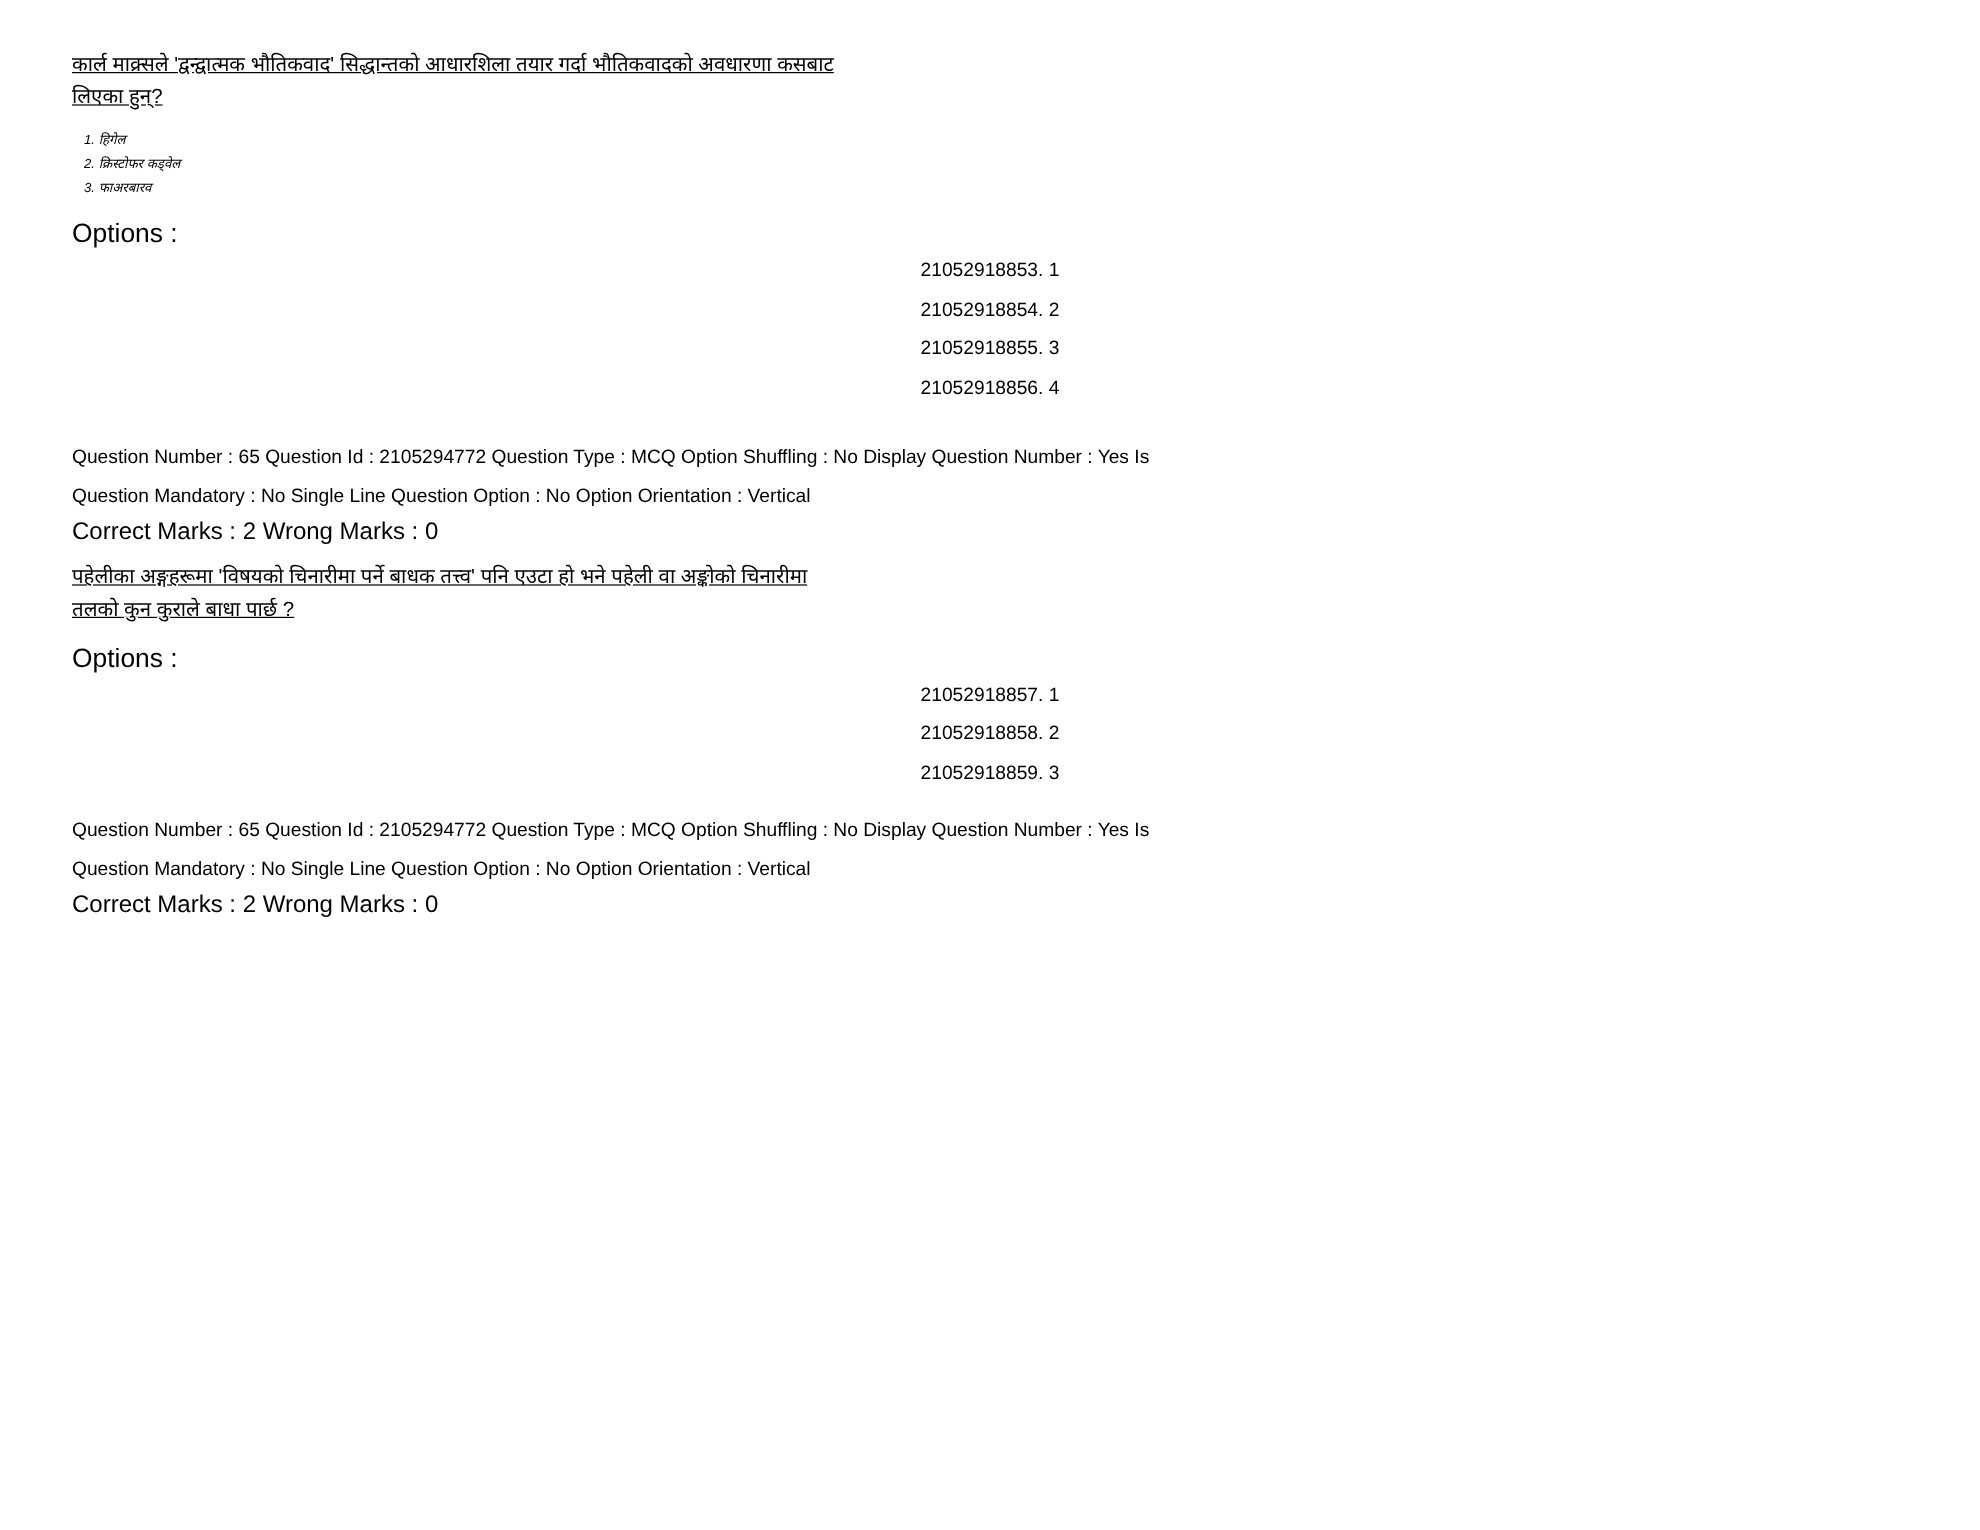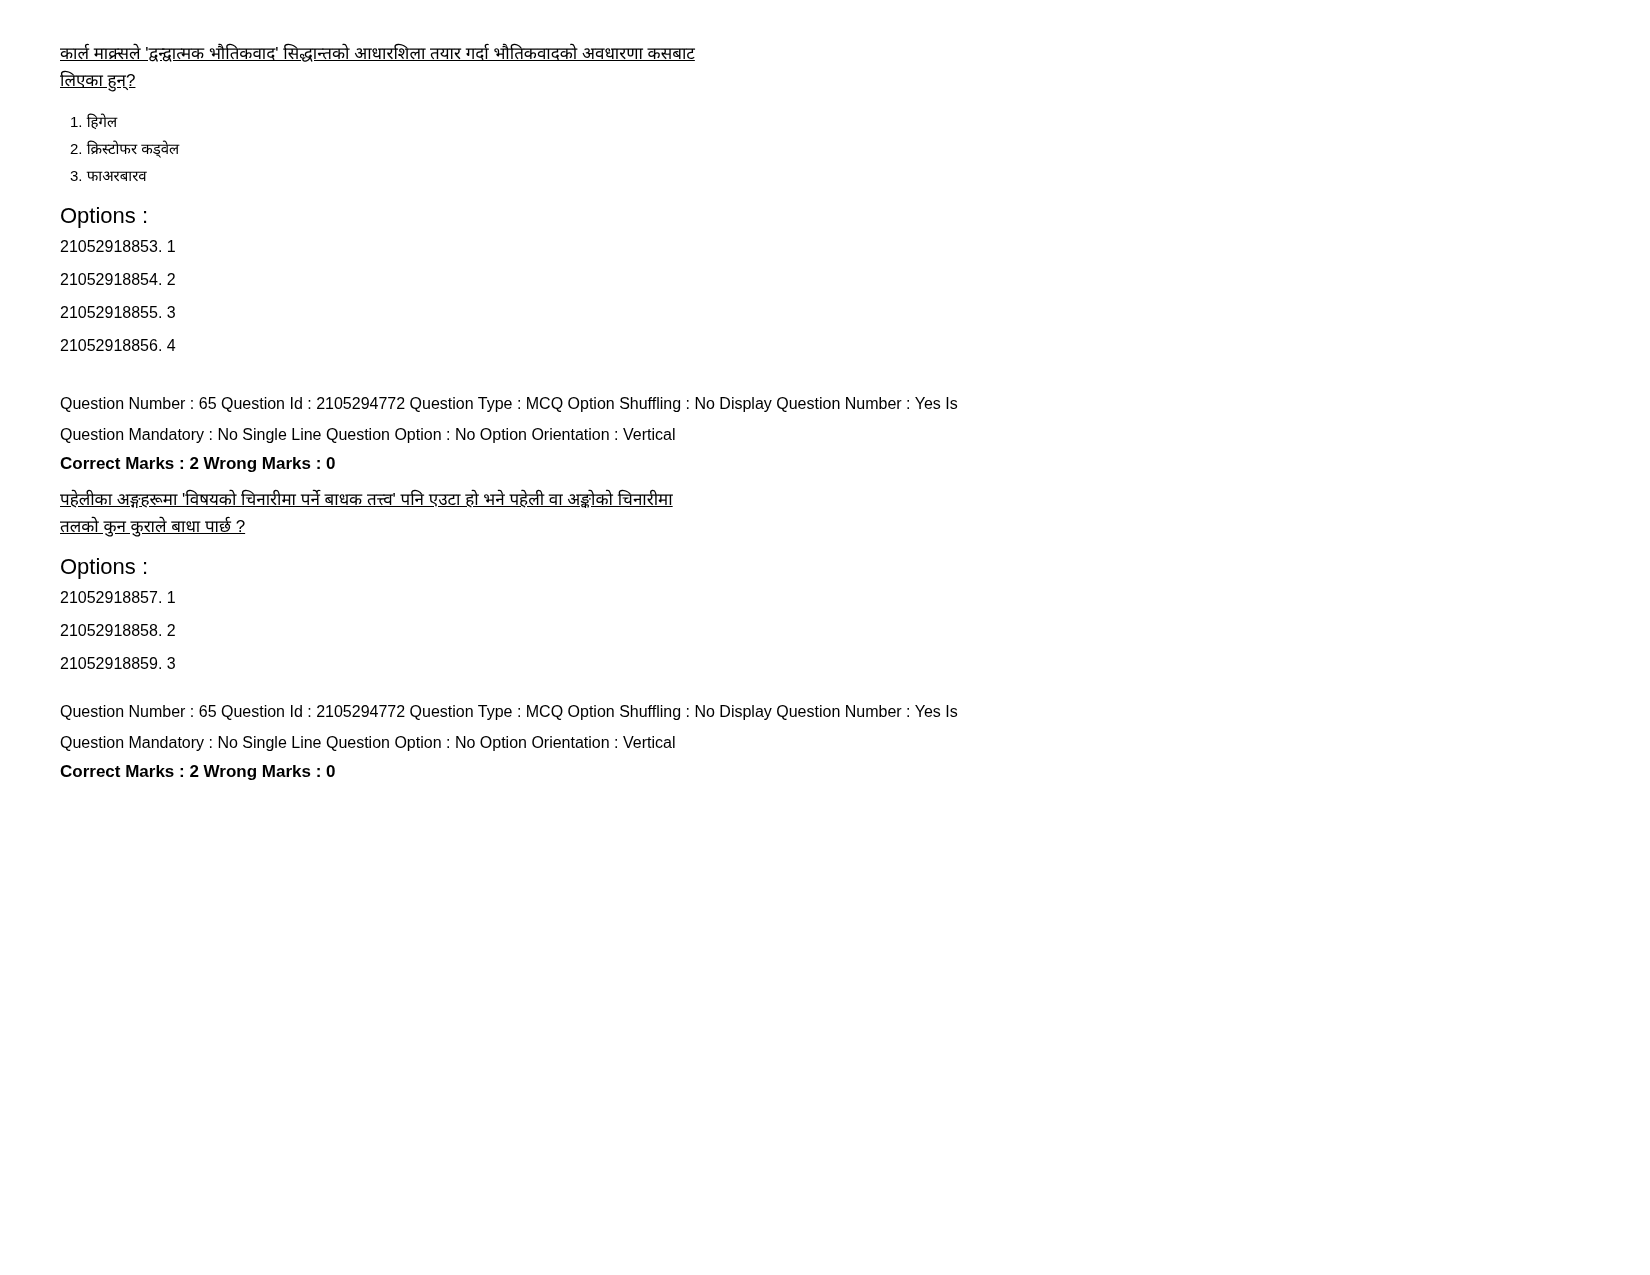--- a/index.html
+++ b/index.html
@@ -25,42 +25,44 @@
       margin-bottom: 14px;
       font-family: Arial, sans-serif;
       text-decoration: underline;
     }
     .options-list {
       list-style: none;
       margin-bottom: 14px;
       padding-left: 10px;
     }
     .options-list li {
-      font-size: 15px;
+      font-size: 11px;
       line-height: 1.8;
+      font-style: italic;
     }
     .options-label {
       font-weight: normal;
       font-size: 22px;
       margin-bottom: 4px;
     }
     .option-ids {
       font-size: 16px;
       line-height: 1.8;
       margin-bottom: 4px;
+      text-align: center;
     }
     .question-meta {
       font-weight: normal;
       font-size: 16px;
       line-height: 1.6;
       margin-bottom: 6px;
     }
     .marks-line {
-      font-weight: bold;
-      font-size: 17px;
+      font-weight: normal;
+      font-size: 20px;
       margin-bottom: 12px;
     }
     .divider {
       margin-bottom: 20px;
     }
   </style>
 </head>
 <body>
 
 <div class="question-section">

